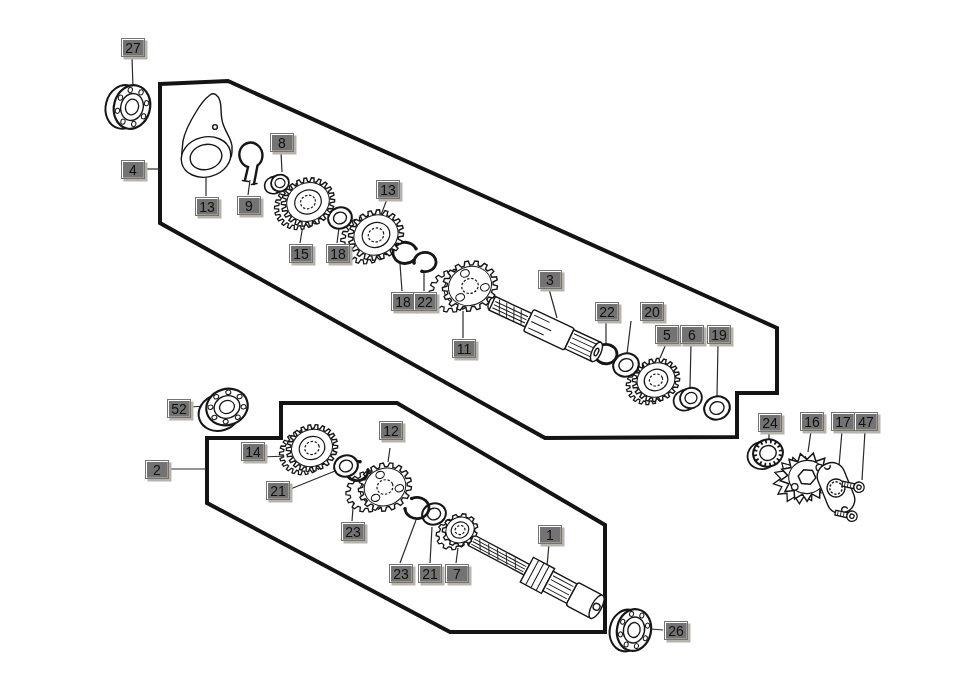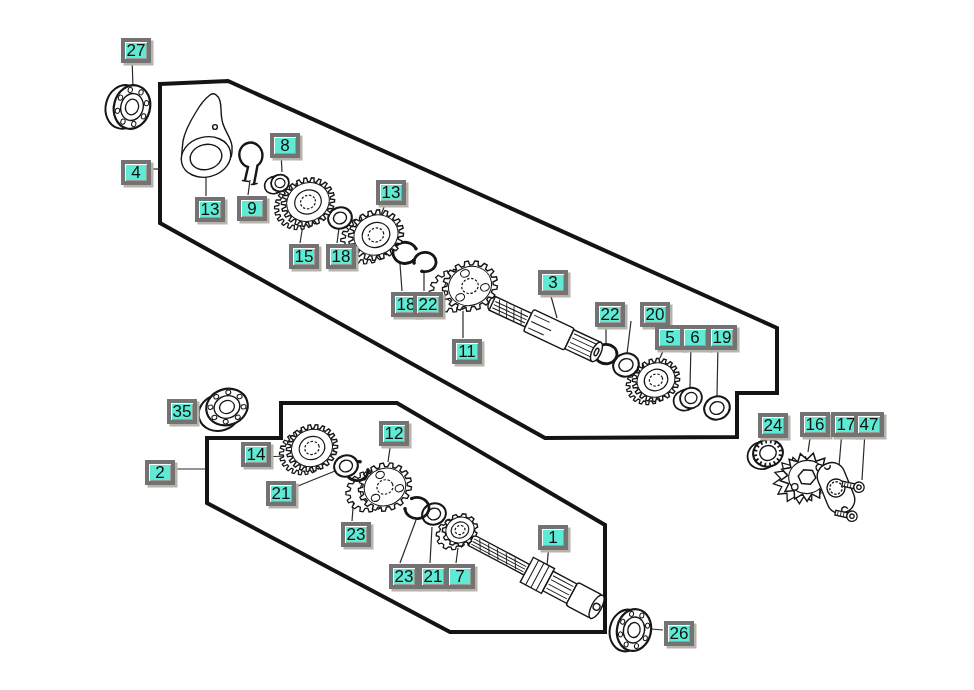--- a/index.html
+++ b/index.html
@@ -1,23 +1,23 @@
 <!DOCTYPE html>
 <html><head>
 <meta charset="utf-8">
 <style>
   html,body{margin:0;padding:0;background:#ffffff;}
   #stage{position:relative;width:974px;height:690px;background:#ffffff;overflow:hidden;
          font-family:"Liberation Sans",sans-serif;}
   #diagram{position:absolute;left:0;top:0;}
-  .callout{position:absolute;width:22px;height:17px;background:#5eead4;
-           border:4px solid #737373;
+  .callout{position:absolute;width:22px;height:17px;background:#737373;
+           border:1px solid #737373;
            box-shadow:inset 1px 1px 0 #fdfdfb, inset -1px -1px 0 #9e9a92, 2.5px 2.5px 0 #b7b3ab;
            display:flex;align-items:center;justify-content:center;
-           font-size:17px;color:#101010;line-height:1;cursor:default;user-select:none;}
+           font-size:14px;color:#101010;line-height:1;cursor:default;user-select:none;}
 </style>
 </head>
 <body>
 
 <div id="stage">
 
   <svg id="diagram" width="974" height="690" viewBox="0 0 974 690">
 
     <polygon points="160,84 228,81 777,328 777,393 737,393 737,437 545,438 160,223" fill="none" stroke="#141414" stroke-width="4" stroke-linejoin="miter"></polygon>
     <polygon points="207,438 281,438 281,403 397,403 605,525 605,632 450,632 207,503" fill="none" stroke="#141414" stroke-width="4" stroke-linejoin="miter"></polygon>
@@ -312,21 +312,21 @@
   <div class="callout" style="left:538px;top:270px">3</div>
   <div class="callout" style="left:595px;top:302px">22</div>
   <div class="callout" style="left:640px;top:302px">20</div>
   <div class="callout" style="left:655px;top:325px">5</div>
   <div class="callout" style="left:680px;top:325px">6</div>
   <div class="callout" style="left:707px;top:325px">19</div>
   <div class="callout" style="left:758px;top:413px">24</div>
   <div class="callout" style="left:800px;top:412px">16</div>
   <div class="callout" style="left:831px;top:412px">17</div>
   <div class="callout" style="left:854px;top:412px">47</div>
-  <div class="callout" style="left:167px;top:399px">35</div>
+  <div class="callout" style="left:167px;top:399px">52</div>
   <div class="callout" style="left:145px;top:460px">2</div>
   <div class="callout" style="left:241px;top:442px">14</div>
   <div class="callout" style="left:266px;top:481px">21</div>
   <div class="callout" style="left:341px;top:522px">23</div>
   <div class="callout" style="left:379px;top:421px">12</div>
   <div class="callout" style="left:389px;top:564px">23</div>
   <div class="callout" style="left:418px;top:564px">21</div>
   <div class="callout" style="left:445px;top:564px">7</div>
   <div class="callout" style="left:538px;top:525px">1</div>
   <div class="callout" style="left:664px;top:621px">26</div>

